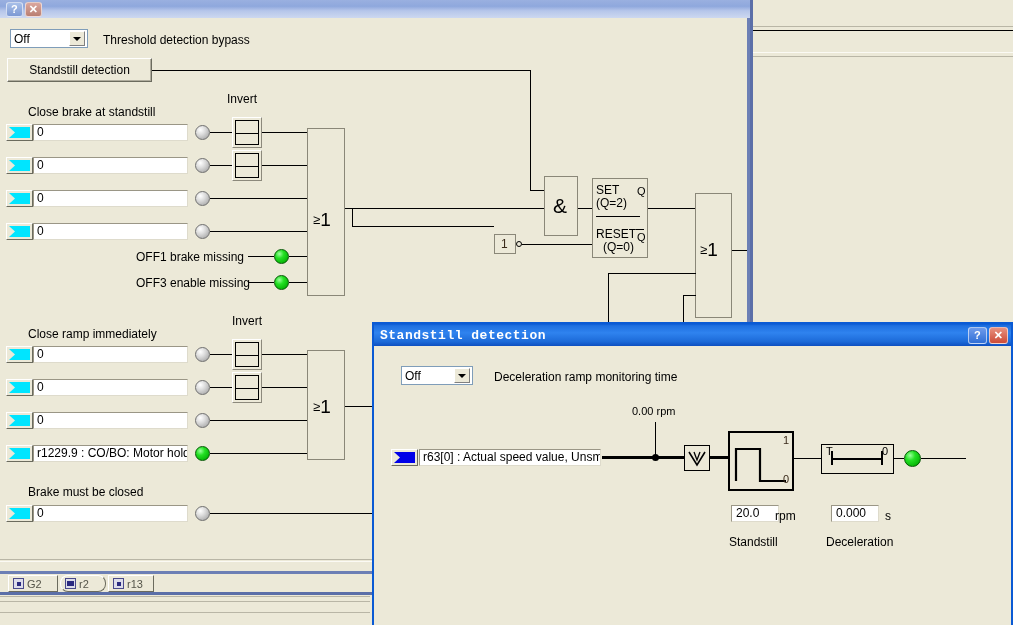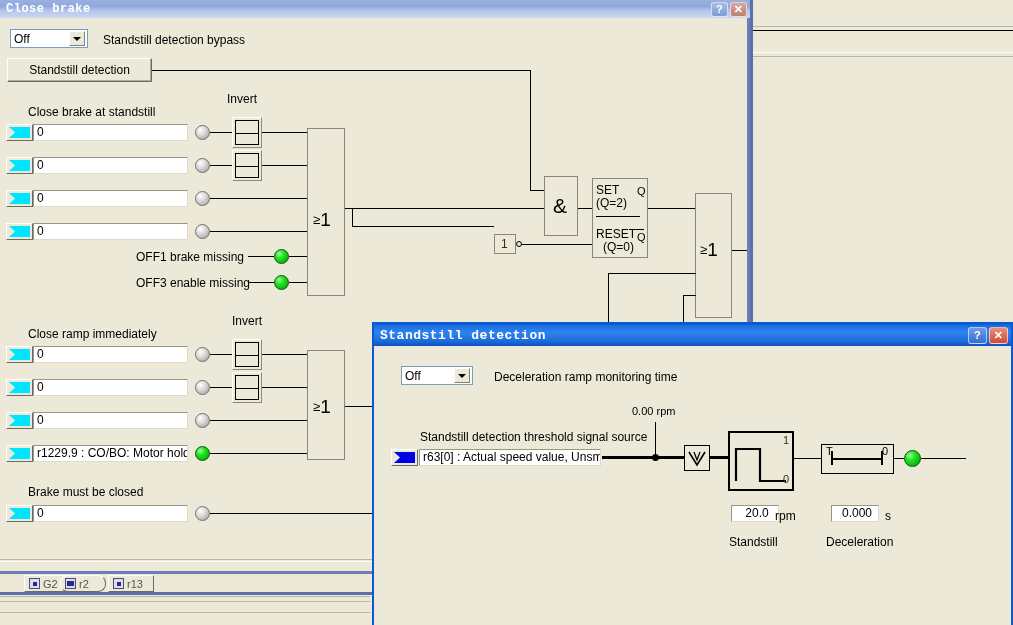--- a/index.html
+++ b/index.html
@@ -83,21 +83,21 @@
     clip-path:polygon(0 0,100% 50%,0 100%);
   }
   .txtfield{
     position:absolute;height:17px;background:#fff;box-sizing:border-box;
     border:1px solid #9a9686;border-right-color:#dedbcc;border-bottom-color:#dedbcc;
     font-size:12px;line-height:15px;padding-left:3px;white-space:nowrap;overflow:hidden;
   }
   .valfield{
     position:absolute;height:17px;background:#fff;box-sizing:border-box;
     border:1px solid #9a9686;border-right-color:#dedbcc;border-bottom-color:#dedbcc;
-    font-size:12px;line-height:15px;padding-left:4px;white-space:nowrap;text-align:center;
+    font-size:12px;line-height:15px;padding-left:4px;white-space:nowrap;
   }
 
   
   .led{position:absolute;width:15px;height:15px;border-radius:50%;box-sizing:border-box;}
   .led-grey{
     background:radial-gradient(circle at 34% 30%,#ffffff 0%,#dcdcdc 38%,#b4b4b4 75%,#8f8f8f 100%);
     border:1px solid #707070;
   }
   .led-green{
     background:radial-gradient(circle at 34% 30%,#9cff9c 0%,#24e024 35%,#06b406 78%,#036803 100%);
@@ -168,36 +168,35 @@
 
 <div class="client" style="left:0;top:0;width:1013px;height:625px;"></div>
 <div class="hline" style="left:753px;top:26px;width:260px;"></div>
 <div class="hline dark" style="left:753px;top:30px;width:260px;"></div>
 <div class="hline white" style="left:753px;top:52px;width:260px;"></div>
 <div class="hline" style="left:753px;top:56px;width:260px;"></div>
 
 <div class="window" style="left:0;top:0;width:750px;height:592px;border-right:3px solid #5b6fa8;border-bottom:3px solid #5b6fa8;">
 
   <div class="titlebar tb-inactive">
-    <span class="tb-title">Close brake</span>
     <span class="tb-btns">
       <span class="tb-btn btn-help">?</span>
       <span class="tb-btn btn-close">✕</span>
     </span>
   </div>
 
   <div class="client" style="left:0;top:18px;width:747px;height:556px;">
 
     <div class="combo" style="left:10px;top:11px;width:78px;">
       <span class="val">Off</span>
       <span class="arrowbox">
           <i class="caret"></i>
         </span>
     </div>
-    <div class="lbl" style="left:103px;top:16px;">Standstill detection bypass</div>
+    <div class="lbl" style="left:103px;top:16px;">Threshold detection bypass</div>
 
     <div class="pushbtn" style="left:7px;top:40px;width:145px;height:24px;">
       <span>Standstill detection</span>
     </div>
 
     <div class="wire wh" style="left:152px;top:52px;width:378px;"></div>
     <div class="wire wv" style="left:530px;top:52px;height:120px;"></div>
     <div class="wire wh" style="left:530px;top:172px;width:14px;"></div>
 
     <div class="lbl" style="left:28px;top:88px;">Close brake at standstill</div>
@@ -368,21 +367,21 @@
     <div class="led led-grey" style="left:195px;top:488px;"></div>
     <div class="wire wh" style="left:210px;top:495px;width:163px;"></div>
 
     <div class="hline" style="left:0;top:541px;width:373px;"></div>
     <div class="hline white" style="left:0;top:543px;width:373px;"></div>
 
     <div class="lbl" style="left:227px;top:75px;">Invert</div>
   </div>
 
   <div class="tabstrip" style="left:0;top:574px;width:747px;height:18px;">
-    <div class="tabbtn" style="left:24px;top:1px;width:50px;">
+    <div class="tabbtn" style="left:8px;top:1px;width:50px;">
       <span class="tico">
           <i></i>
         </span>
       <span>G2</span>
     </div>
     <div class="tabbtn" style="left:60px;top:1px;width:46px;border-radius:8px;">
       <span class="tico">
           <i style="width:7px;height:5px;background:#2a2a80;"></i>
         </span>
       <span>r2</span>
@@ -419,21 +418,20 @@
       <span class="val">Off</span>
       <span class="arrowbox">
           <i class="caret"></i>
         </span>
     </div>
     <div class="lbl" style="left:120px;top:25px;">Deceleration ramp monitoring time</div>
 
     <div class="lbl" style="left:258px;top:60px;font-size:11px;">0.00 rpm</div>
     <div class="wire wv" style="left:281px;top:76px;height:36px;"></div>
 
-    <div class="lbl" style="left:46px;top:85px;">Standstill detection threshold signal source</div>
     <div class="srcicon" style="left:17px;top:103px;">
       <span class="glyph">
           <span class="fill" style="background:#0000e8;"></span>
           <span class="notch"></span>
         </span>
     </div>
     <div class="txtfield" style="left:45px;top:103px;width:182px;">r63[0] : Actual speed value, Unsmool</div>
 
     <div class="wire whk" style="left:228px;top:110px;width:60px;"></div>
     <div class="dot" style="left:278px;top:108px;"></div>

